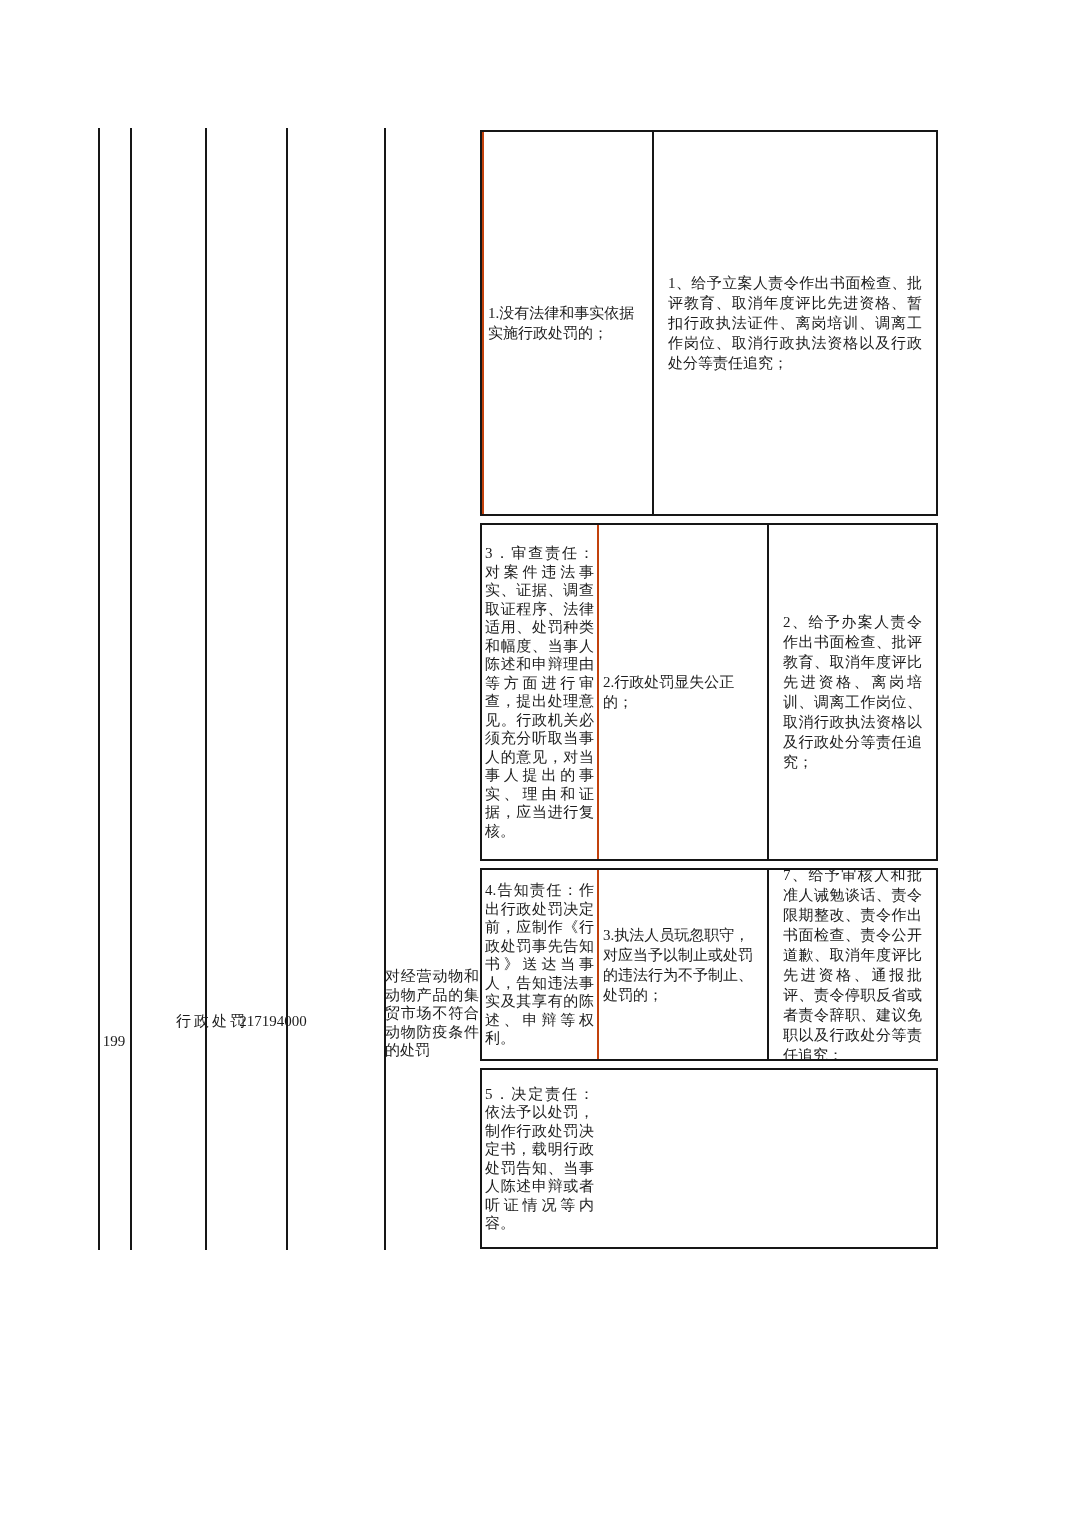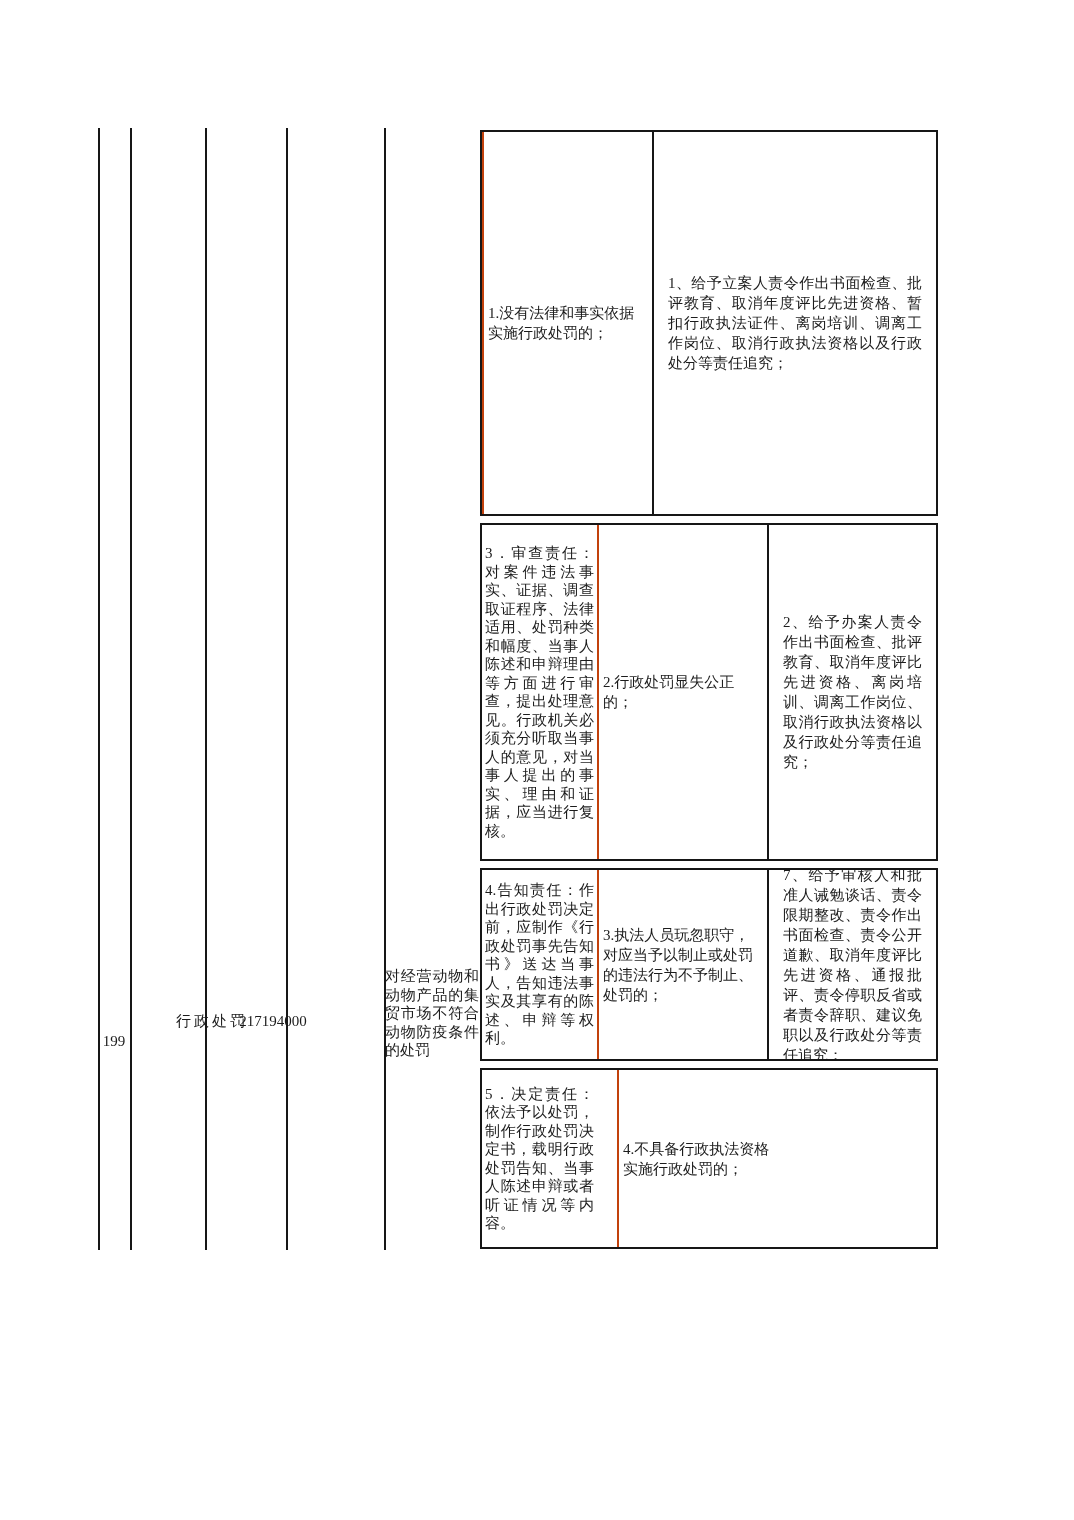--- a/index.html
+++ b/index.html
@@ -33,21 +33,21 @@
     position:absolute;
     left:480px; width:458px;
     border:2px solid #161616;
     box-sizing:border-box;
     display:flex;
     background:#ffffff;
   }
   .row-1 { top:130px;  height:386px; }
   .row-2 { top:523px;  height:338px; }
   .row-3 { top:868px;  height:193px; }
-  .row-4 { top:1068px; height:181px;gap:20px; }
+  .row-4 { top:1068px; height:181px; }
   .tcell {
     box-sizing:border-box;
     display:flex;
     align-items:center;
     overflow:hidden;
   }
   .c-duty { width:115px; }
   .c-mis  { width:170px; border-left:2px solid #c2410c; }
   .c-con  { flex:1;      border-left:2px solid #161616; }
   .txt { width:100%; word-break:break-all; }
@@ -101,18 +101,15 @@
     </div>
     <div class="tcell c-con">
       <div class="txt">7、给予审核人和批准人诫勉谈话、责令限期整改、责令作出书面检查、责令公开道歉、取消年度评比先进资格、通报批评、责令停职反省或者责令辞职、建议免职以及行政处分等责任追究；</div>
     </div>
   </div>
 
   <div class="trow row-4">
     <div class="tcell c-duty">
       <div class="txt">5．决定责任：依法予以处罚，制作行政处罚决定书，载明行政处罚告知、当事人陈述申辩或者听证情况等内容。</div>
     </div>
-    <div class="tcell c-mis">
-      <div class="txt">4.不具备行政执法资格实施行政处罚的；</div>
-    </div>
   </div>
 
 </div>
 
 </body></html>

